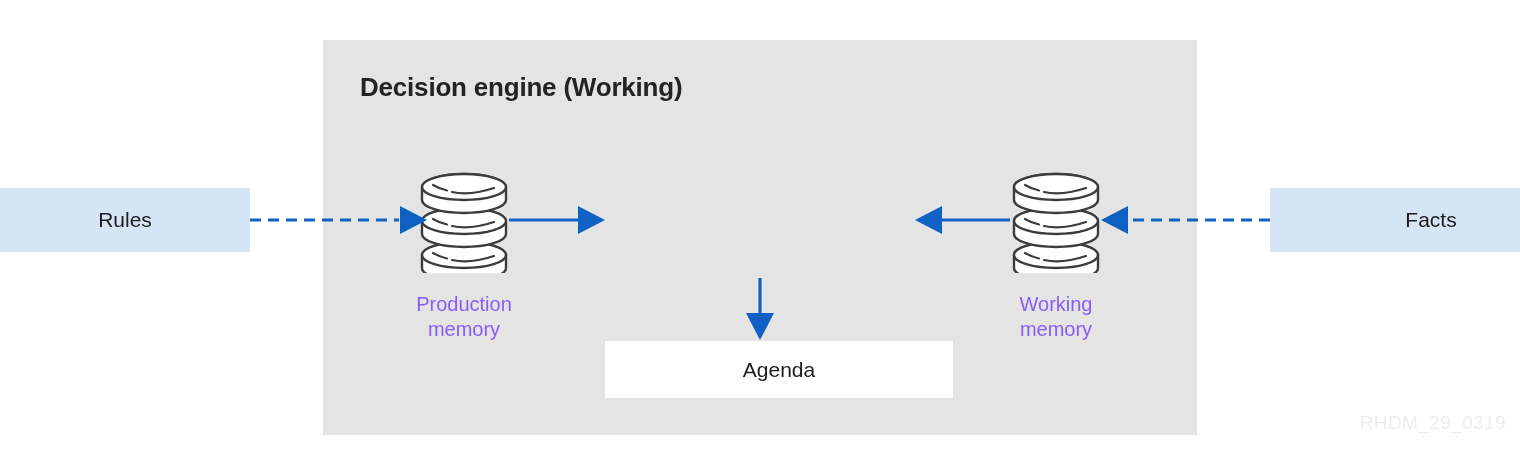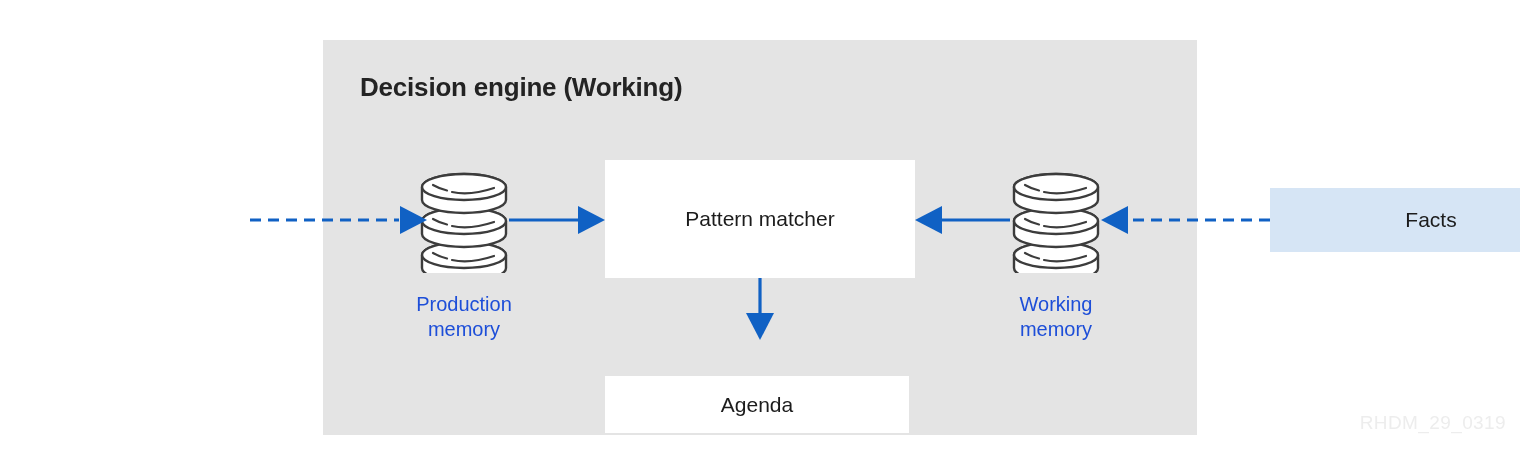--- a/index.html
+++ b/index.html
@@ -62,38 +62,38 @@
     background: #ffffff;
     display: flex;
     align-items: center;
     justify-content: center;
   }
   .proc-box span {
     font-size: 21px;
     color: #1c1c1c;
   }
   #pattern-matcher-box { left: 605px; top: 160px; width: 310px; height: 118px; }
-  #agenda-box          { left: 605px; top: 341px; width: 304px; height: 57px; margin-top: 35px; }
+  #agenda-box          { left: 605px; top: 341px; width: 348px; height: 57px; }
 
   
   .cylinder {
     position: absolute;
     width: 90px;
     height: 104px;
   }
   #production-memory-cyl { left: 419px; top: 169px; }
   #working-memory-cyl    { left: 1011px; top: 169px; }
 
   .cyl-label {
     position: absolute;
     width: 200px;
     text-align: center;
     font-size: 20px;
     line-height: 25px;
-    color: #1d4ed8;
+    color: #8b5cf6;
   }
   #production-memory-label { left: 364px; top: 292px; }
   #working-memory-label    { left: 956px; top: 292px; }
 
   
   #connectors {
     position: absolute;
     left: 0;
     top: 0;
     width: 1520px;
@@ -114,28 +114,28 @@
 </style>
 </head>
 <body>
 
 <div id="diagram">
 
   <div class="engine-panel"></div>
 
   <div class="engine-title">Decision engine (Working)</div>
 
+  <div class="io-box" id="rules-box">
+    <span>Rules</span>
+  </div>
 
   <div class="io-box" id="facts-box">
     <span>Facts</span>
   </div>
 
-  <div class="proc-box" id="pattern-matcher-box">
-    <span>Pattern matcher</span>
-  </div>
 
   <div class="proc-box" id="agenda-box">
     <span>Agenda</span>
   </div>
 
   <div class="cylinder" id="production-memory-cyl">
     <svg width="90" height="104" viewBox="0 0 90 104" xmlns="http://www.w3.org/2000/svg">
       <g fill="#ffffff" stroke="#3c3c3c" stroke-width="2.4">
         <path d="M3 86 a42 13 0 0 1 84 0 v13 a42 13 0 0 1 -84 0 z"></path>
         <ellipse cx="45" cy="86" rx="42" ry="13"></ellipse>

